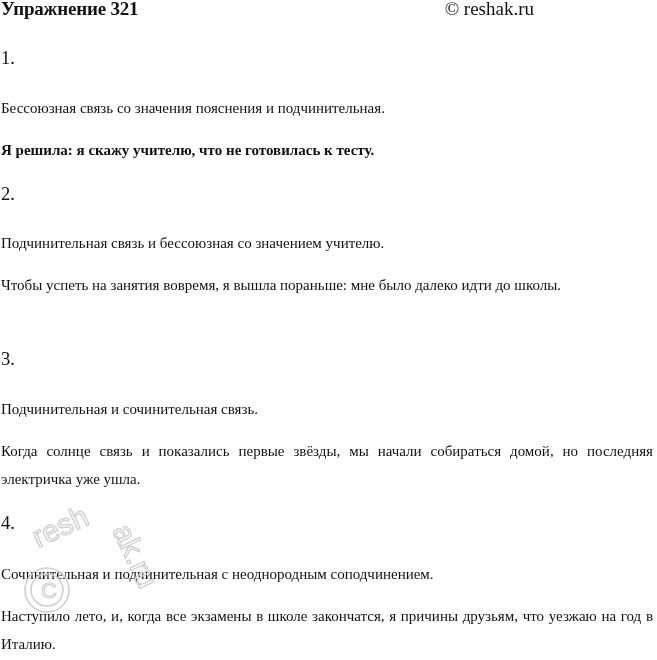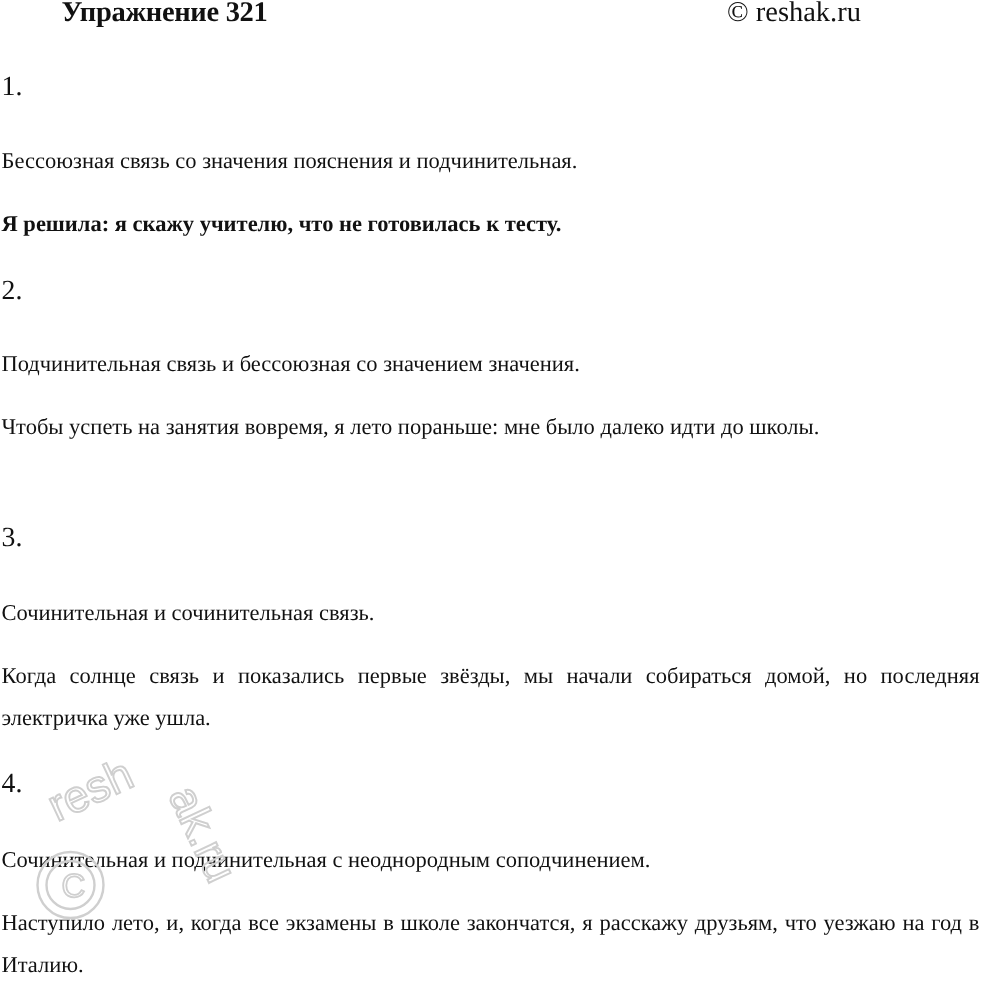--- a/index.html
+++ b/index.html
@@ -14,21 +14,20 @@
       overflow: hidden;
       font-family: "Liberation Serif", "DejaVu Serif", serif;
       color: #111111;
     }
     .header {
       position: absolute;
       left: 0;
       top: 0;
       width: 538px;
       height: 24px;
-      margin-left: 40px;
     }
     .title {
       position: absolute;
       left: 1px;
       top: -2px;
       font-weight: bold;
       font-size: 19px;
       letter-spacing: -0.2px;
     }
     .copyright {
@@ -67,30 +66,30 @@
 <div class="header">
   <div class="title">Упражнение 321</div>
   <div class="copyright">© reshak.ru</div>
 </div>
 
 <div class="block" style="top:45px;">1.</div>
 <div class="para" style="top:94px;">Бессоюзная связь со значения пояснения и подчинительная.</div>
 <div class="para" style="top:136px;font-weight:bold;">Я решила: я скажу учителю, что не готовилась к тесту.</div>
 
 <div class="block" style="top:181px;">2.</div>
-<div class="para" style="top:229px;">Подчинительная связь и бессоюзная со значением значения.</div>
-<div class="para" style="top:271px;">Чтобы успеть на занятия вовремя, я лето пораньше: мне было далеко идти до школы.</div>
+<div class="para" style="top:229px;">Подчинительная связь и бессоюзная со значением учителю.</div>
+<div class="para" style="top:271px;">Чтобы успеть на занятия вовремя, я вышла пораньше: мне было далеко идти до школы.</div>
 
 <div class="block" style="top:346px;">3.</div>
-<div class="para" style="top:395px;">Сочинительная и сочинительная связь.</div>
+<div class="para" style="top:395px;">Подчинительная и сочинительная связь.</div>
 <div class="para" style="top:437px;">Когда солнце связь и показались первые звёзды, мы начали собираться домой, но последняя электричка уже ушла.</div>
 
 <div class="block" style="top:510px;">4.</div>
 <div class="para" style="top:560px;">Сочинительная и подчинительная с неоднородным соподчинением.</div>
-<div class="para" style="top:602px;">Наступило лето, и, когда все экзамены в школе закончатся, я расскажу друзьям, что уезжаю на год в Италию.</div>
+<div class="para" style="top:602px;">Наступило лето, и, когда все экзамены в школе закончатся, я причины друзьям, что уезжаю на год в Италию.</div>
 
 <svg class="watermark" viewBox="0 0 150 110" xmlns="http://www.w3.org/2000/svg">
   <g fill="none" stroke="#cfcfcf" stroke-width="1.6">
     <circle cx="33" cy="82" r="22"></circle>
     <circle cx="33" cy="82" r="16"></circle>
   </g>
   <text x="27" y="90" font-family="Liberation Sans, sans-serif" font-size="22" fill="none" stroke="#cfcfcf" stroke-width="1.2">C</text>
   <text x="24" y="40" font-family="Liberation Sans, sans-serif" font-size="30" fill="none" stroke="#cfcfcf" stroke-width="1.3" transform="rotate(-25 24 40) ">resh</text>
   <text x="98" y="22" font-family="Liberation Sans, sans-serif" font-size="30" fill="none" stroke="#cfcfcf" stroke-width="1.3" transform="rotate(65 98 22)">ak.ru</text>
 </svg>

